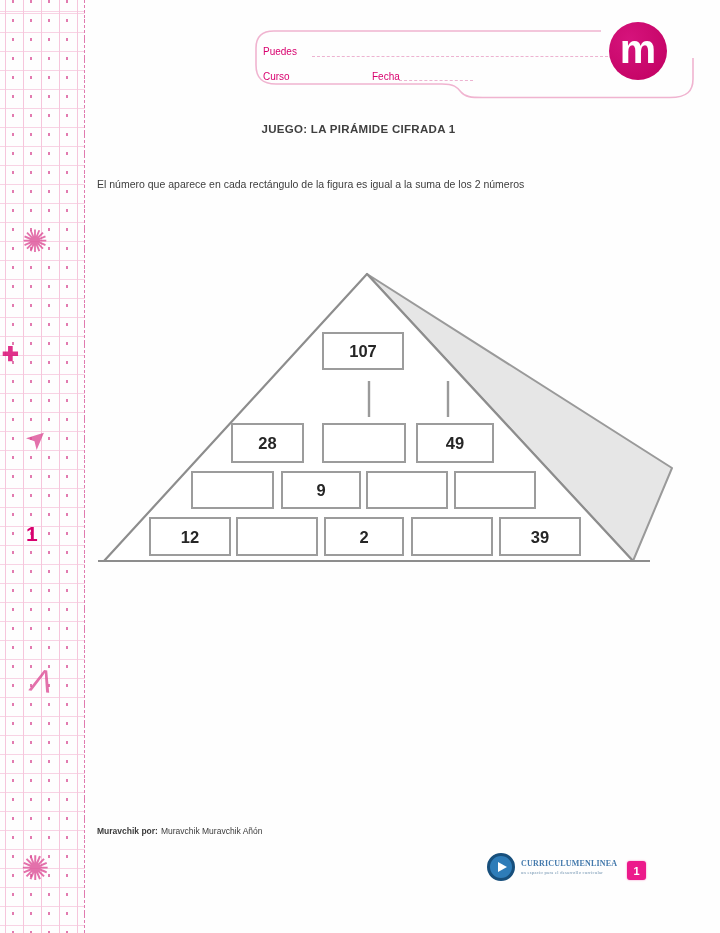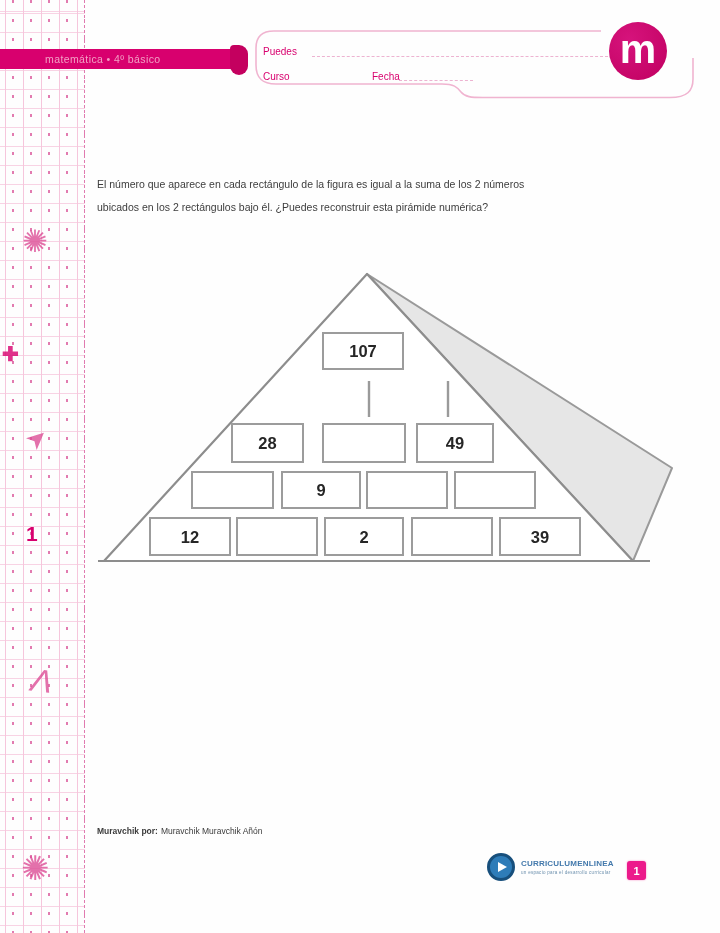--- a/index.html
+++ b/index.html
@@ -57,21 +57,21 @@
   .pyramid{position:absolute;left:0;top:0;pointer-events:none;}
 
   
   .credit{position:absolute;left:97px;top:826px;font-size:8.5px;color:#3c3c3c;}
   .credit b{margin-right:3px;}
   .brandbox{position:absolute;left:487px;top:853px;display:flex;align-items:center;}
   .play{width:22px;height:22px;border-radius:50%;background:#2e7cb8;border:3px solid #174f7c;
     display:flex;align-items:center;justify-content:center;}
   .play i{display:block;width:0;height:0;border-left:9px solid #fff;
     border-top:5.5px solid rgba(0,0,0,0);border-bottom:5.5px solid rgba(0,0,0,0);margin-left:3px;}
-  .brandtxt{margin-left:6px;}
+  .brandtxt{margin-left:6px;font-family:Liberation Serif, serif;}
   .brandtxt .bt1{font-size:8px;font-weight:bold;color:#4379ac;letter-spacing:.2px;}
   .brandtxt .bt2{font-size:4.5px;color:#6b8fad;margin-top:1.5px;letter-spacing:.3px;}
   .pagebadge{position:absolute;left:627px;top:861px;width:19px;height:19px;background:#ec1a8b;
     border-radius:3px;color:#fff;font-size:11px;font-weight:bold;display:flex;
     align-items:center;justify-content:center;box-shadow:0 0 2px #f580bf;}
 </style>
 </head>
 <body>
 
 <div class="page">
@@ -79,39 +79,36 @@
   <div class="sidebar">
     <span class="sb-icon ic-pinwheel">✺</span>
     <span class="sb-icon ic-plus">✚</span>
     <span class="sb-icon ic-plane">➤</span>
     <span class="sb-num">1</span>
     <span class="sb-icon ic-compass">Λ</span>
     <span class="sb-icon ic-wheel">✺</span>
   </div>
   <div class="sb-sep"></div>
 
-  <div class="banner">
-    <span>matemática • 4º básico</span>
-  </div>
 
   <svg class="form-outline" width="720" height="120" viewBox="0 0 720 120">
     <path d="M 601 31 L 274 31 C 260 31 256 38 256 48 L 256 65 C 256 78 262 84 276 84 L 442 84 C 454 84 457 87 461 92 C 465 97 471 97.5 483 97.5 L 670 97.5 C 687 97.5 693 91 693 79 L 693 58" fill="none" stroke="#f0b4d0" stroke-width="1.6"></path>
   </svg>
   <span class="flabel lbl-nombre">Puedes</span>
   <div class="fline line-nombre"></div>
   <span class="flabel lbl-curso">Curso</span>
   <span class="flabel lbl-fecha">Fecha</span>
   <div class="fline line-fecha"></div>
 
   <div class="mlogo">
     <span>m</span>
   </div>
 
+  <div class="title fuzzy">JUEGO: LA PIRÁMIDE CIFRADA 1</div>
   <p class="instr l1 fuzzy">El número que aparece en cada rectángulo de la figura es igual a la suma de los 2 números</p>
-  <p class="instr l2 fuzzy">ubicados en los 2 rectángulos bajo él. ¿Puedes reconstruir esta pirámide numérica?</p>
 
   <svg id="pyramid" class="pyramid" width="720" height="933" viewBox="0 0 720 933">
       <polygon points="367,274 672,468 633,561" fill="#e6e6e6" stroke="#9a9a9a" stroke-width="2" stroke-linejoin="round"></polygon>
       <polygon points="367,274 104,561 633,561" fill="#ffffff" stroke="#8d8d8d" stroke-width="2.2" stroke-linejoin="round"></polygon>
       <line x1="98" y1="561" x2="650" y2="561" stroke="#8d8d8d" stroke-width="2.2"></line>
       <line x1="369" y1="381" x2="369" y2="417" stroke="#9a9a9a" stroke-width="2.4"></line>
       <line x1="448" y1="381" x2="448" y2="417" stroke="#9a9a9a" stroke-width="2.4"></line>
       <rect x="323" y="333" width="80" height="36" fill="#ffffff" stroke="#9c9c9c" stroke-width="2"></rect>
       <text x="363" y="357" text-anchor="middle" font-family="&quot;Liberation Sans&quot;,sans-serif" font-size="16.5" font-weight="bold" fill="#262626">107</text>
       <rect x="232" y="424" width="71" height="38" fill="#ffffff" stroke="#9c9c9c" stroke-width="2"></rect>

